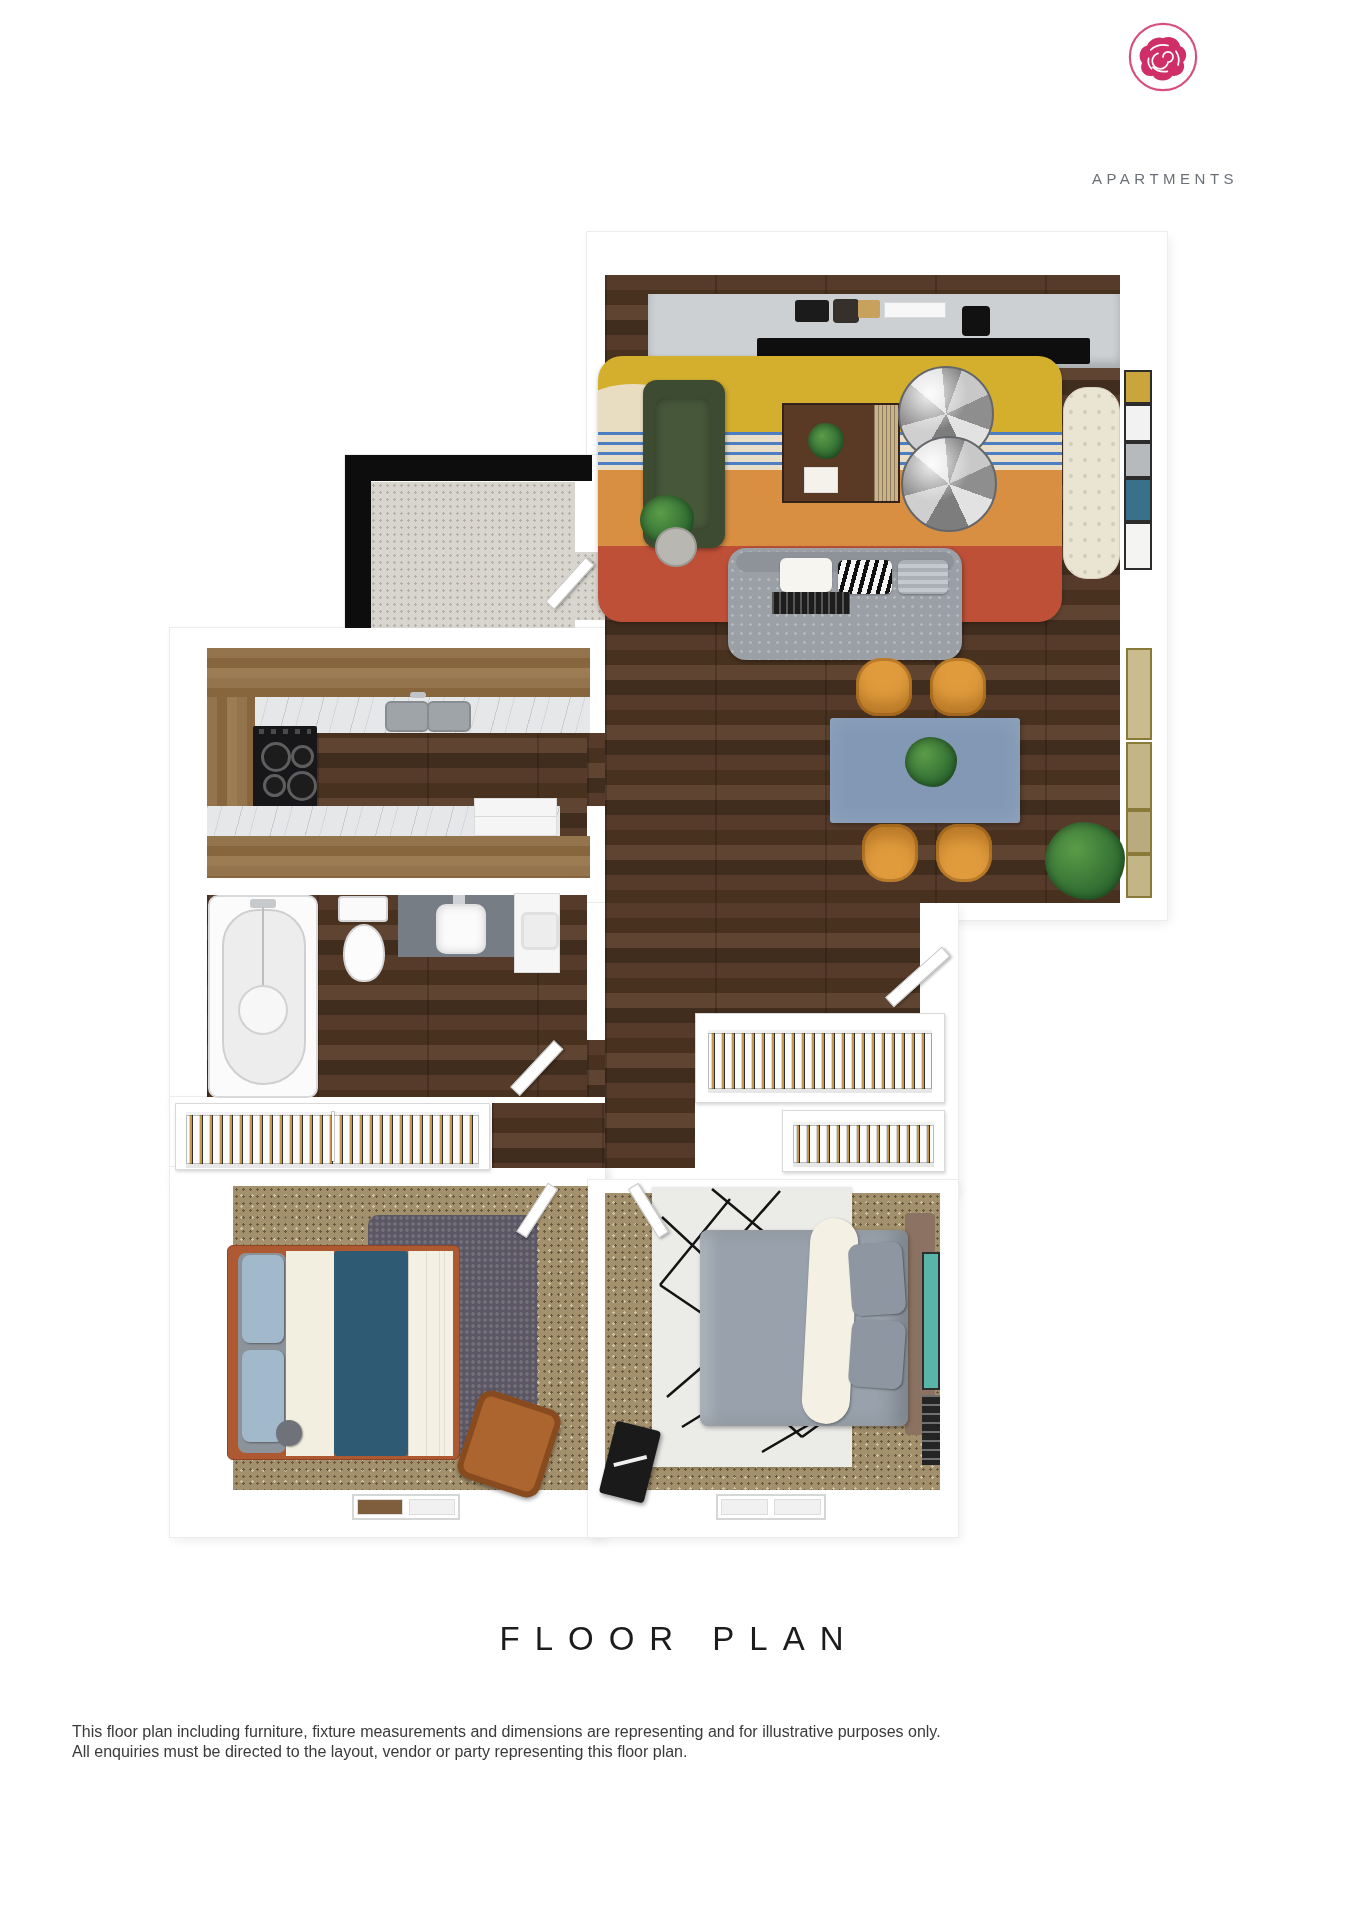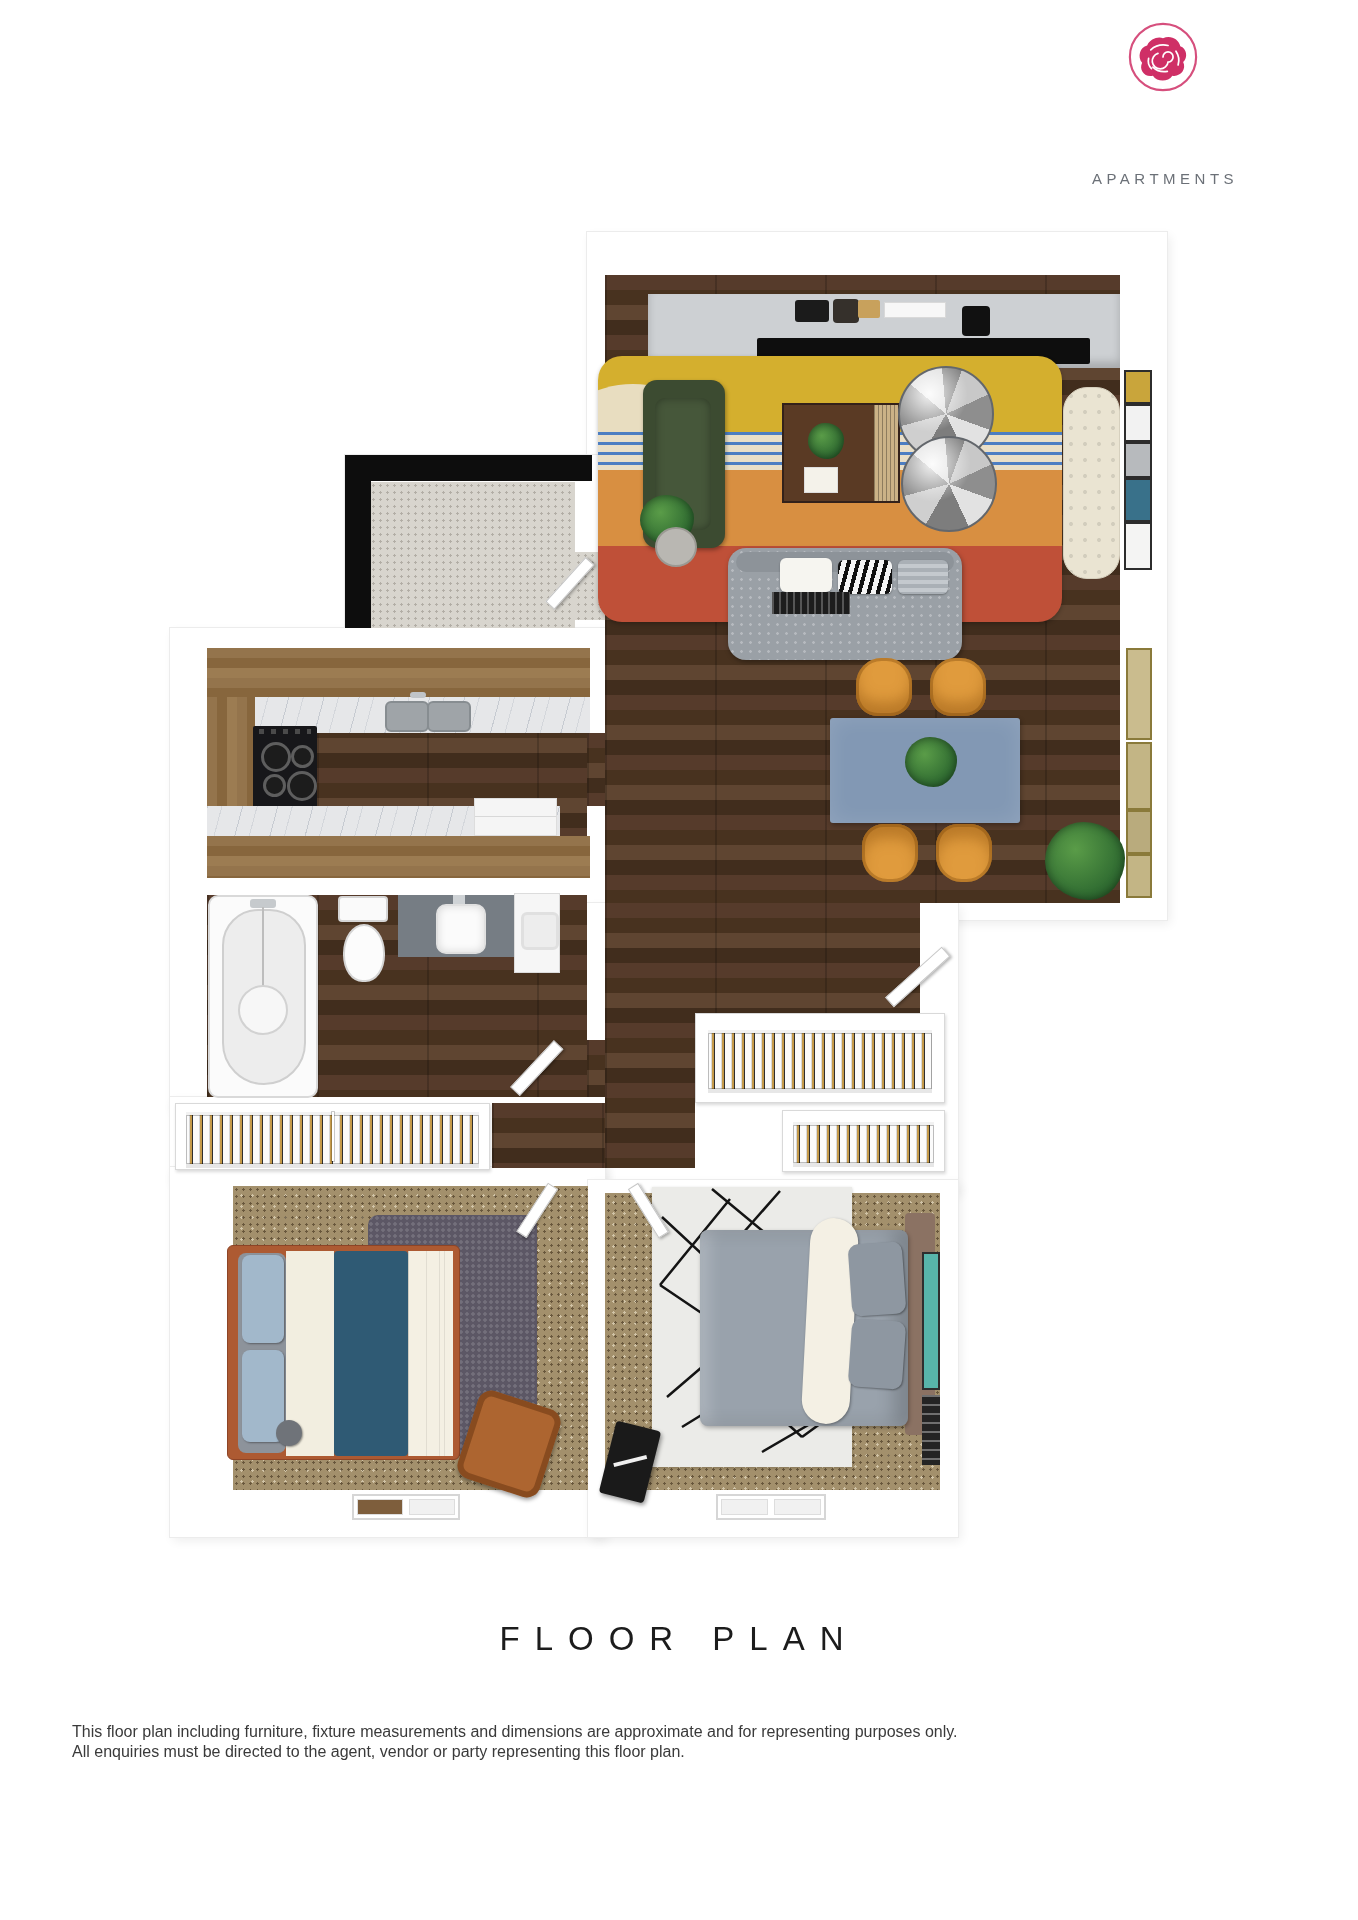--- a/index.html
+++ b/index.html
@@ -241,15 +241,15 @@
   <div class="win" style="left:716px;top:1494px;width:110px;height:26px;">
     <div class="pane"></div>
       <div class="pane"></div>
   </div>
 
 </div>
 
 <div class="plan-title">FLOOR PLAN</div>
 
 <div class="disclaimer">
-  <div>This floor plan including furniture, fixture measurements and dimensions are approximate and for representing purposes only.</div>
-  <div>All enquiries must be directed to the agent, vendor or party representing this floor plan.</div>
+  <div>This floor plan including furniture, fixture measurements and dimensions are representing and for illustrative purposes only.</div>
+  <div>All enquiries must be directed to the layout, vendor or party representing this floor plan.</div>
 </div>
 
 </body></html>

